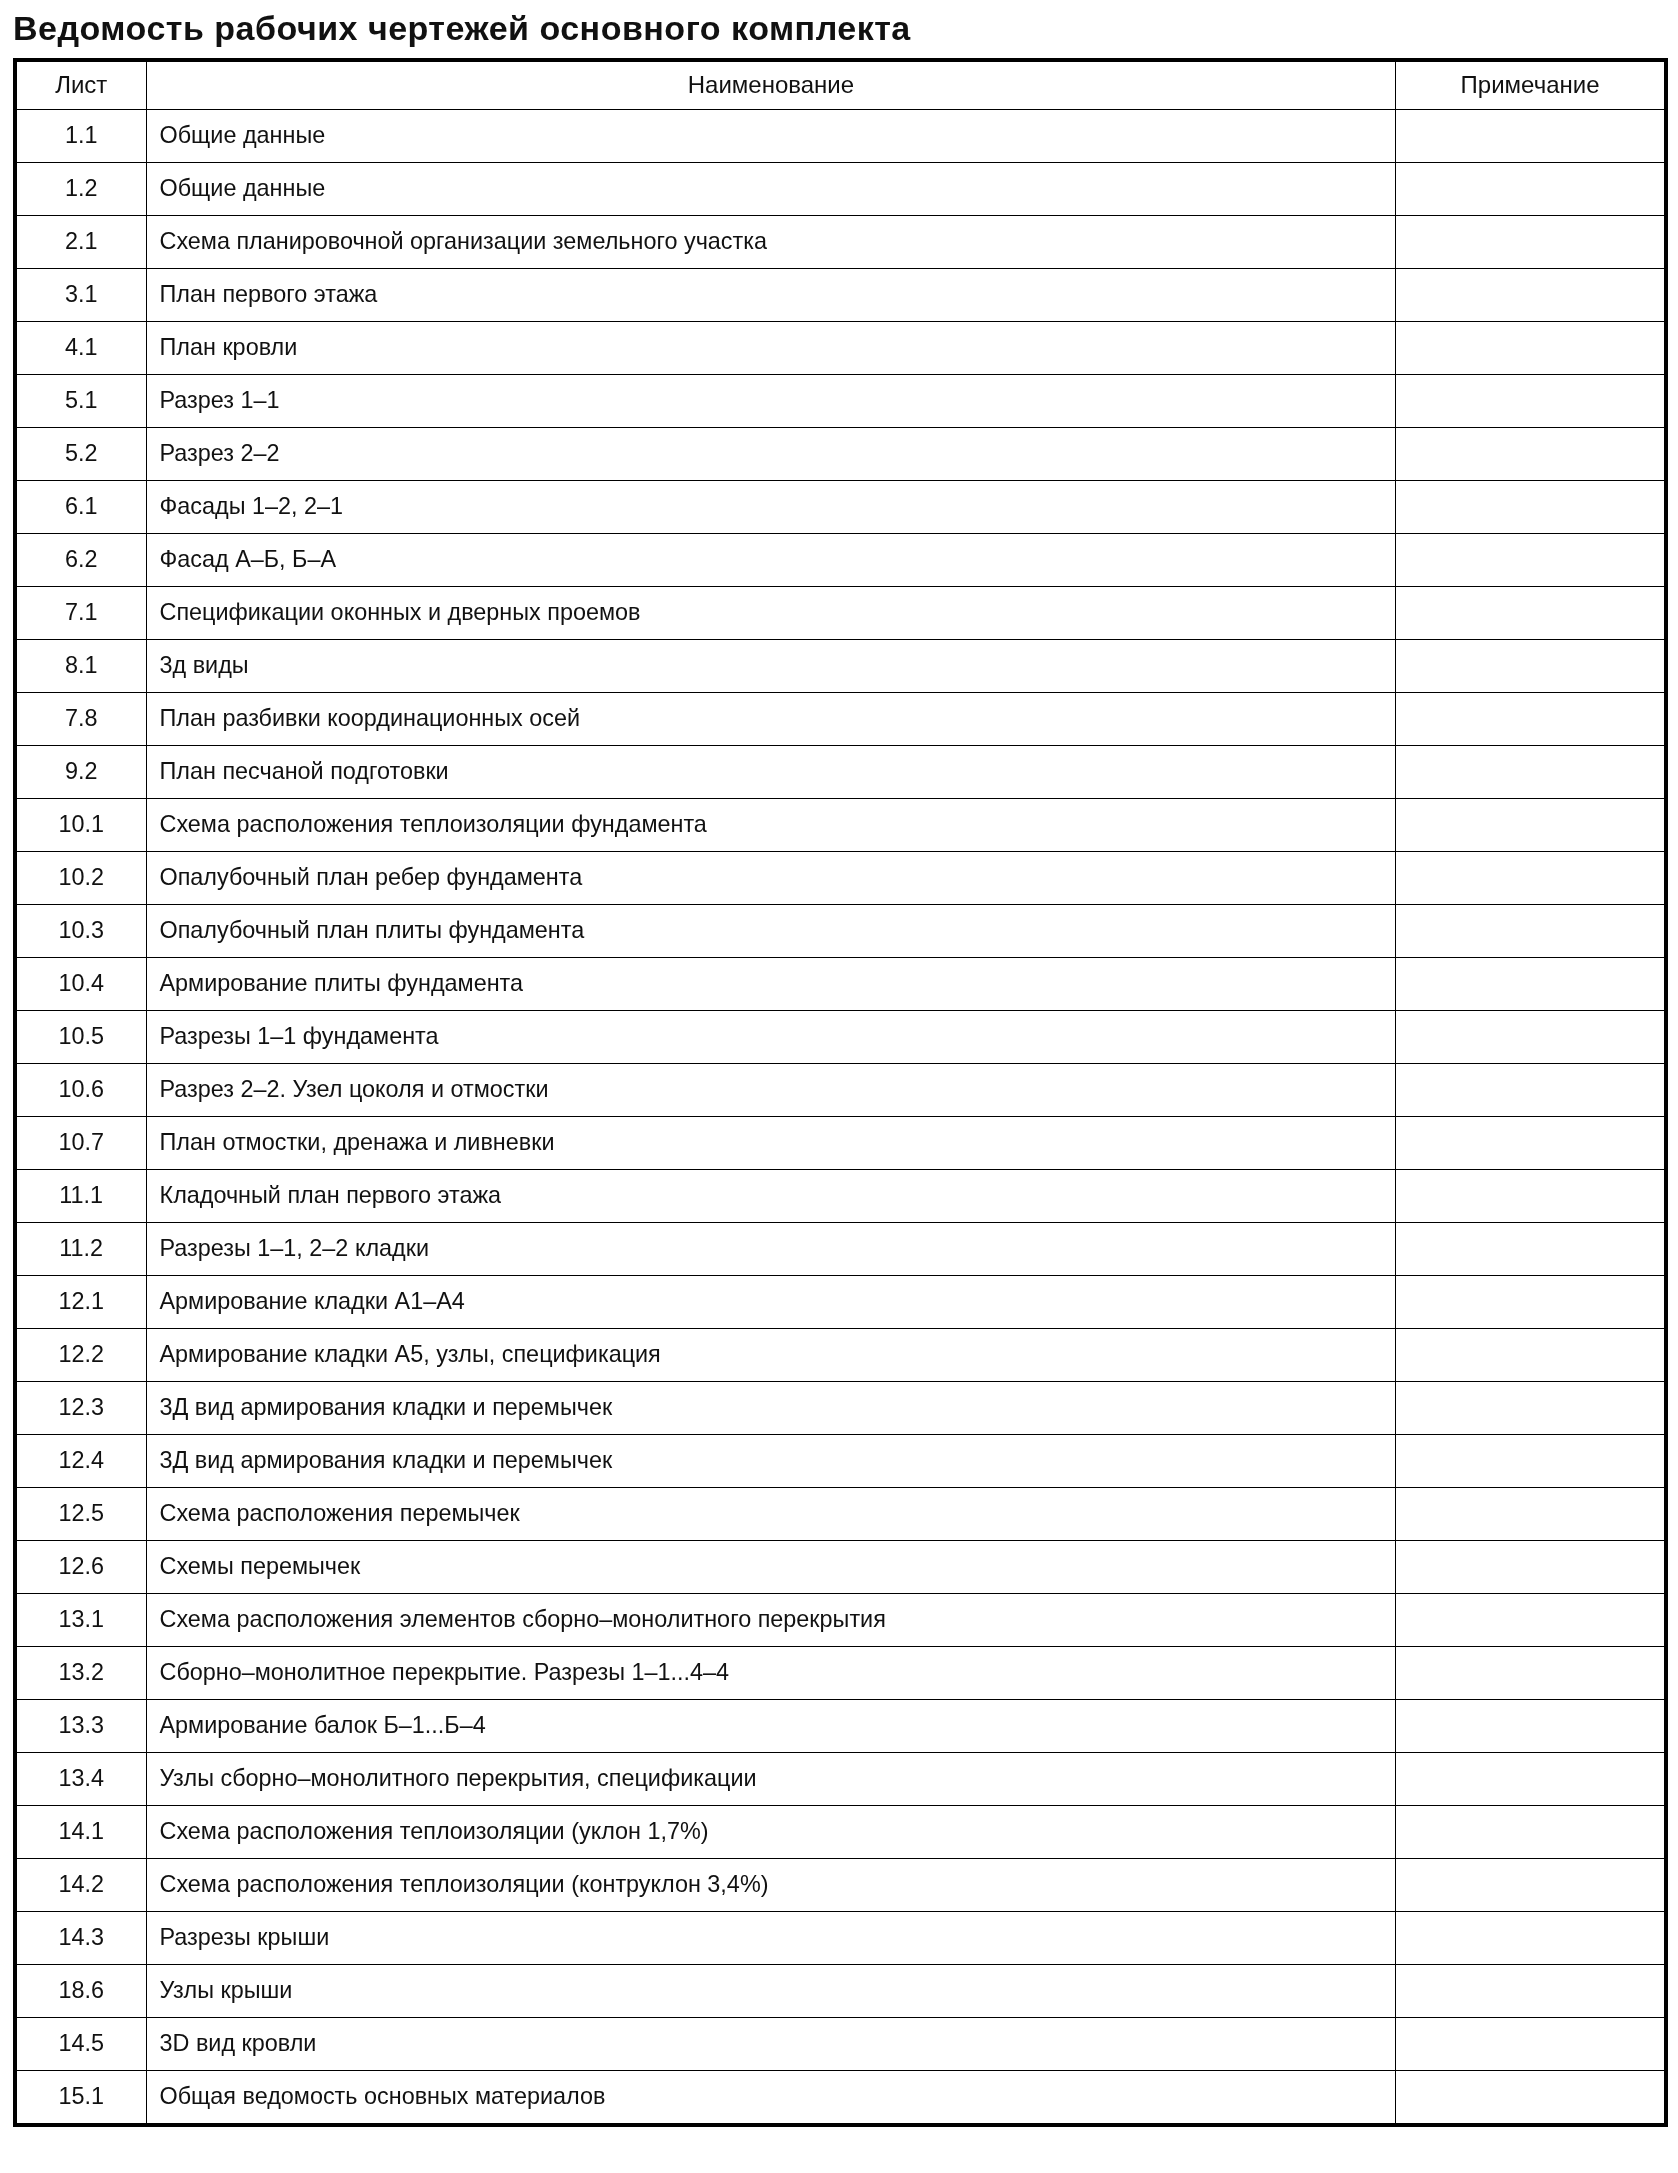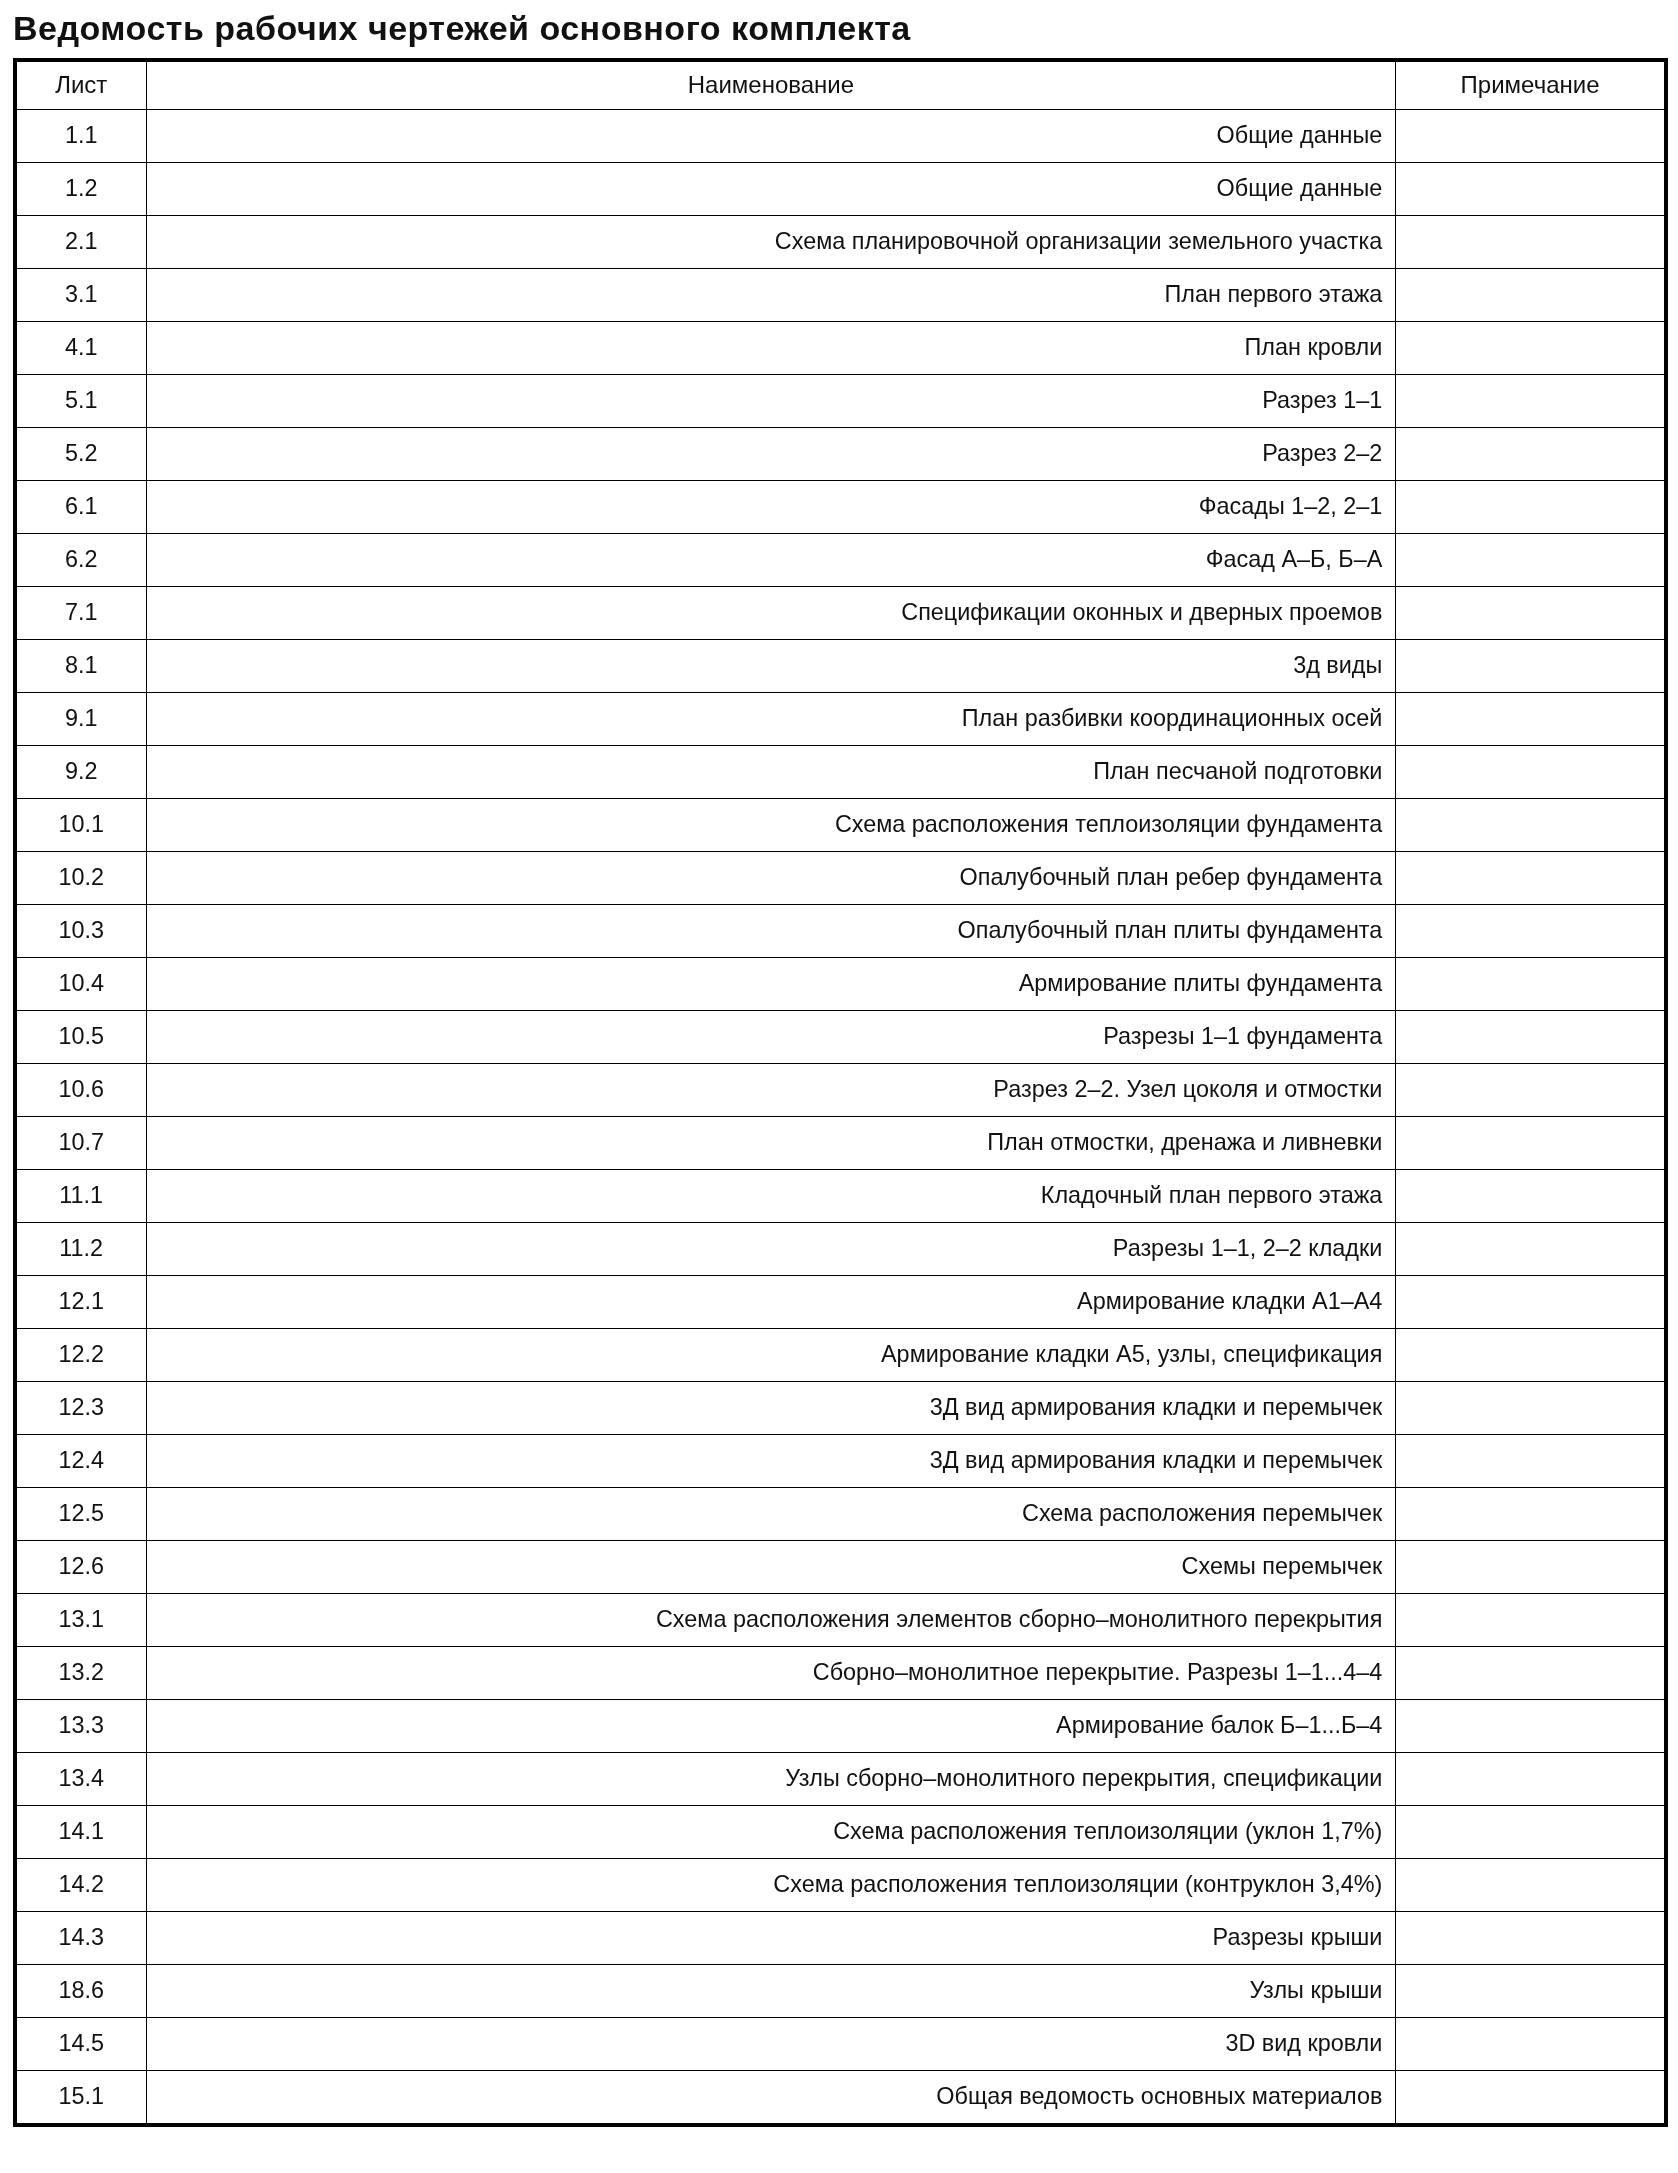--- a/index.html
+++ b/index.html
@@ -53,21 +53,21 @@
     padding: 0 5.6px;
   }
   col.c-sheet { width: 131px; }
   col.c-name  { width: auto; }
   col.c-note  { width: 270px; }
   td.col-sheet {
     text-align: center;
     padding: 0 5.6px;
   }
   td.col-name {
-    text-align: right;
+    text-align: left;
     margin-top: 48px;
   }
   td.col-note {
     text-align: left;
   }
 </style>
 </head>
 <body>
 
 <div class="page">
@@ -137,21 +137,21 @@
           <td class="col-sheet">7.1</td>
           <td class="col-name">Спецификации оконных и дверных проемов</td>
           <td class="col-note"></td>
         </tr>
         <tr>
           <td class="col-sheet">8.1</td>
           <td class="col-name">3д виды</td>
           <td class="col-note"></td>
         </tr>
         <tr>
-          <td class="col-sheet">9.1</td>
+          <td class="col-sheet">7.8</td>
           <td class="col-name">План разбивки координационных осей</td>
           <td class="col-note"></td>
         </tr>
         <tr>
           <td class="col-sheet">9.2</td>
           <td class="col-name">План песчаной подготовки</td>
           <td class="col-note"></td>
         </tr>
         <tr>
           <td class="col-sheet">10.1</td>

